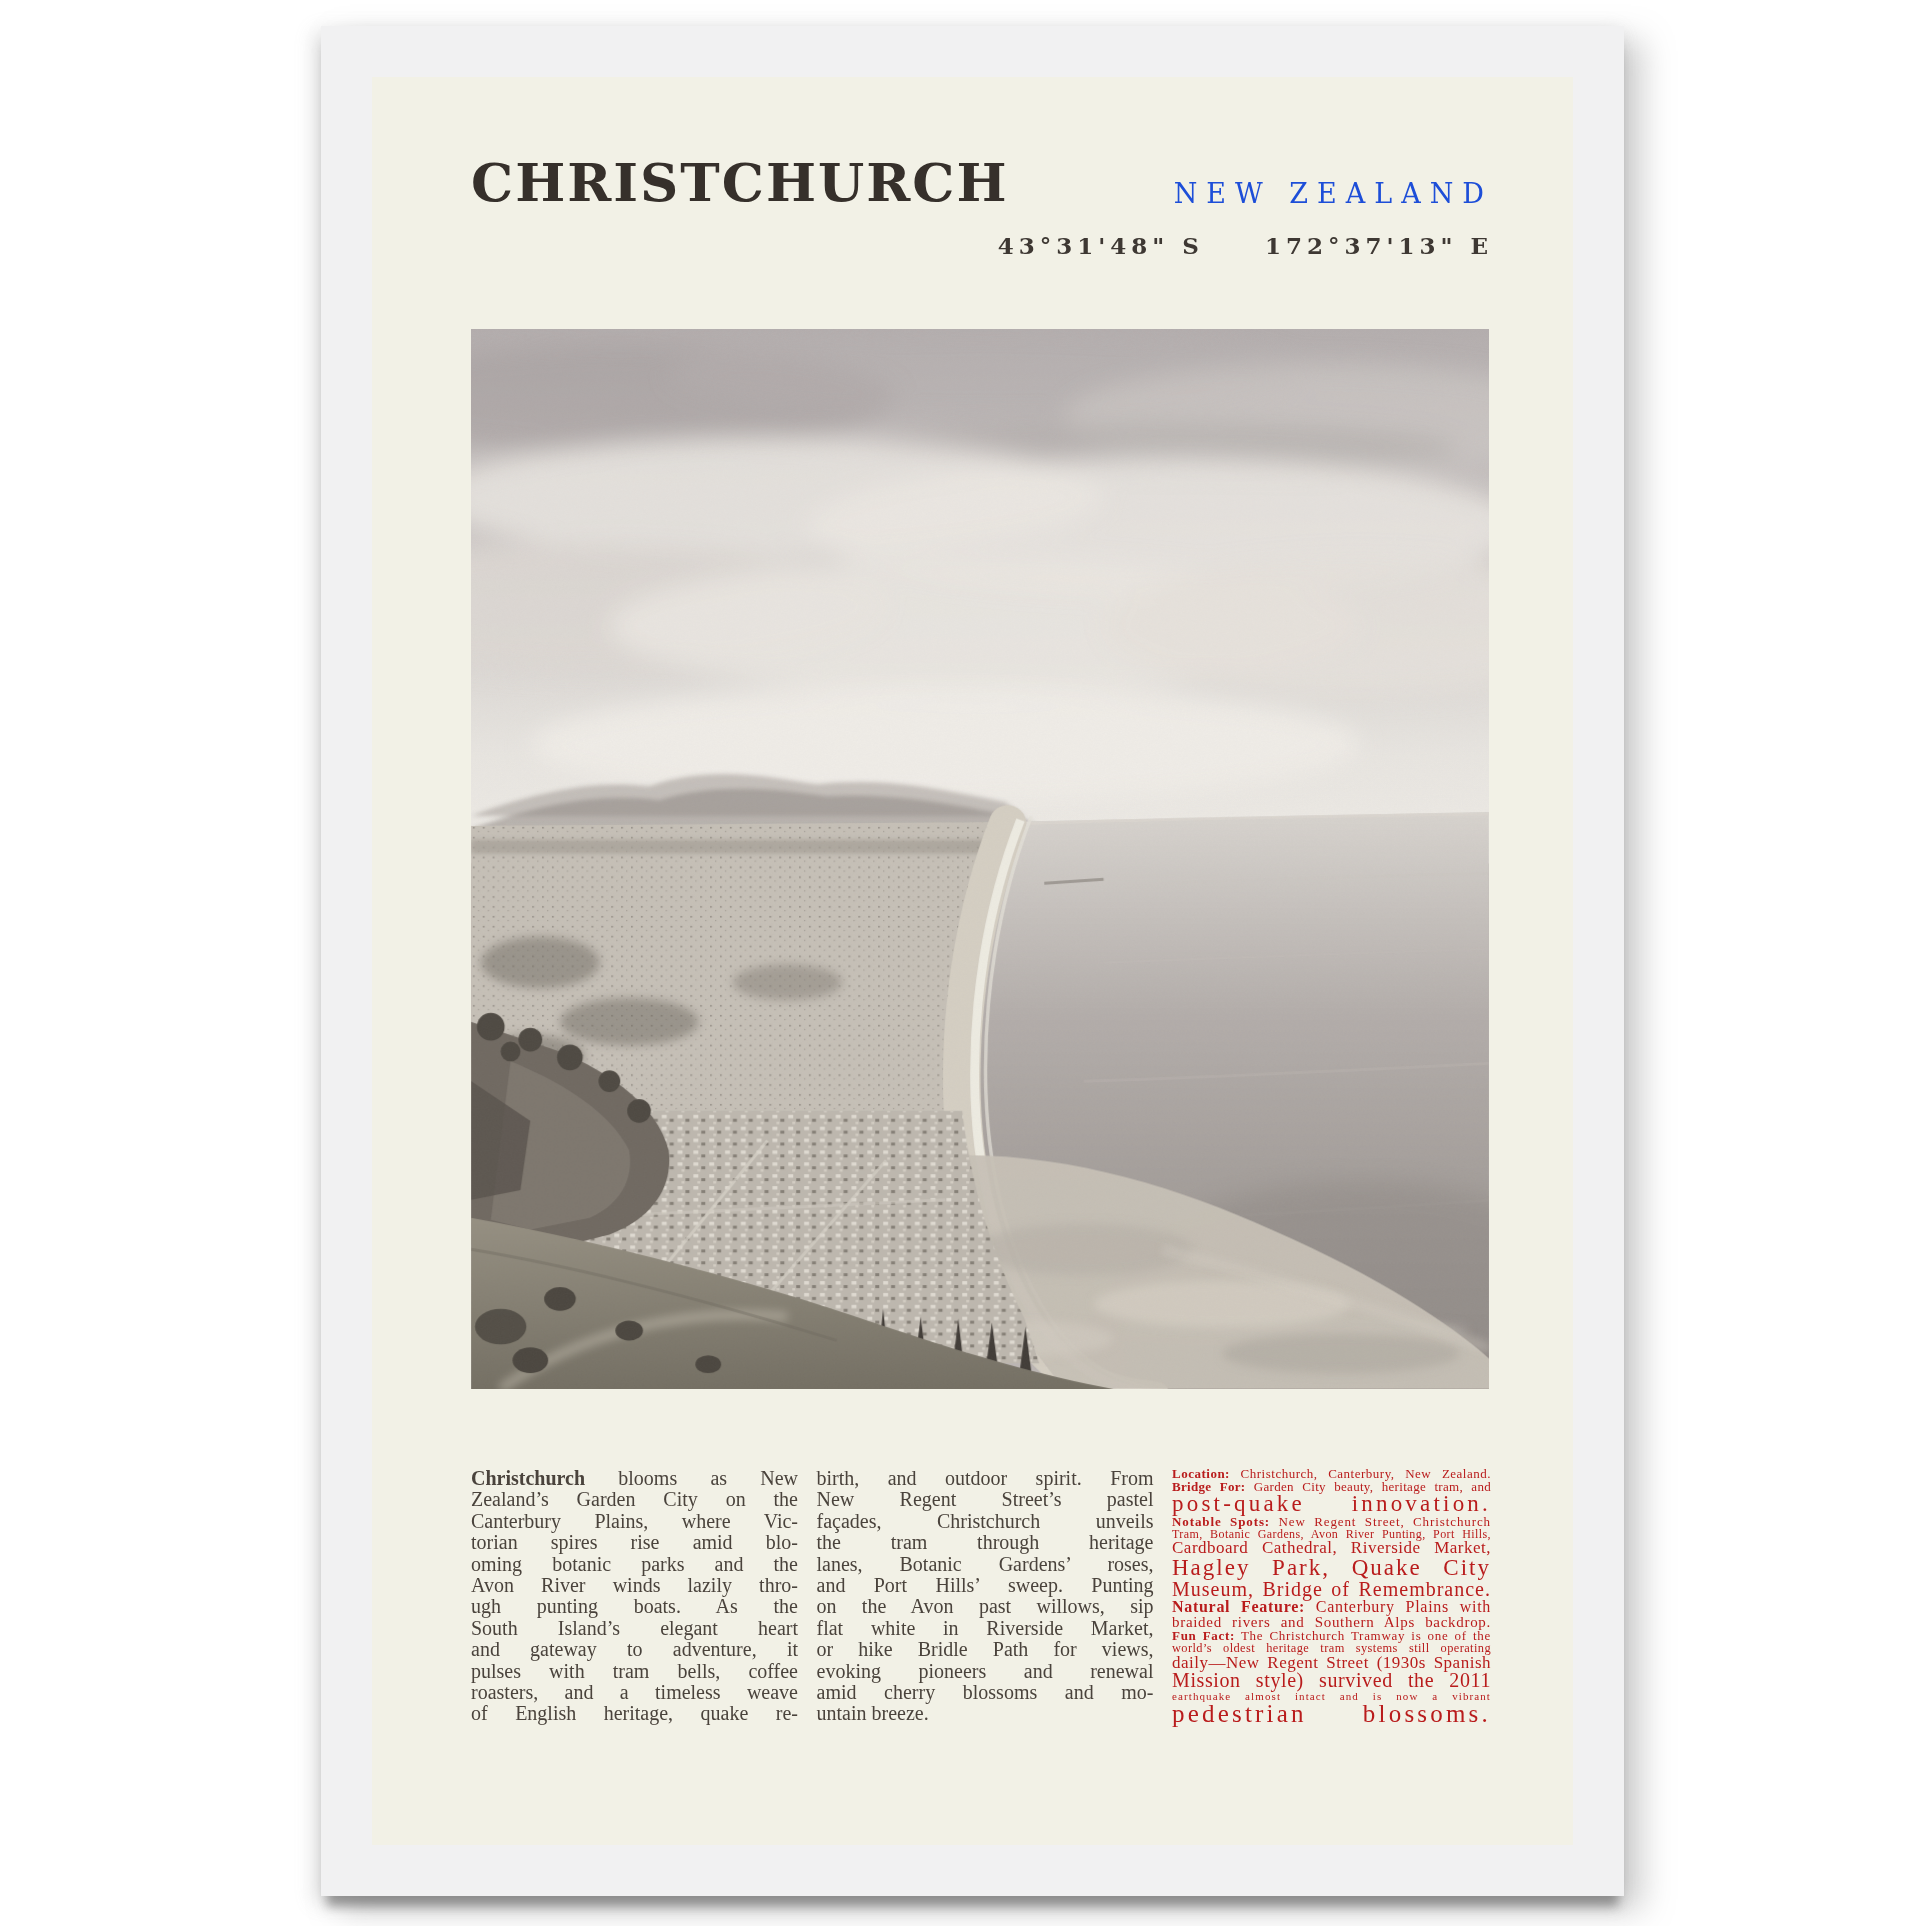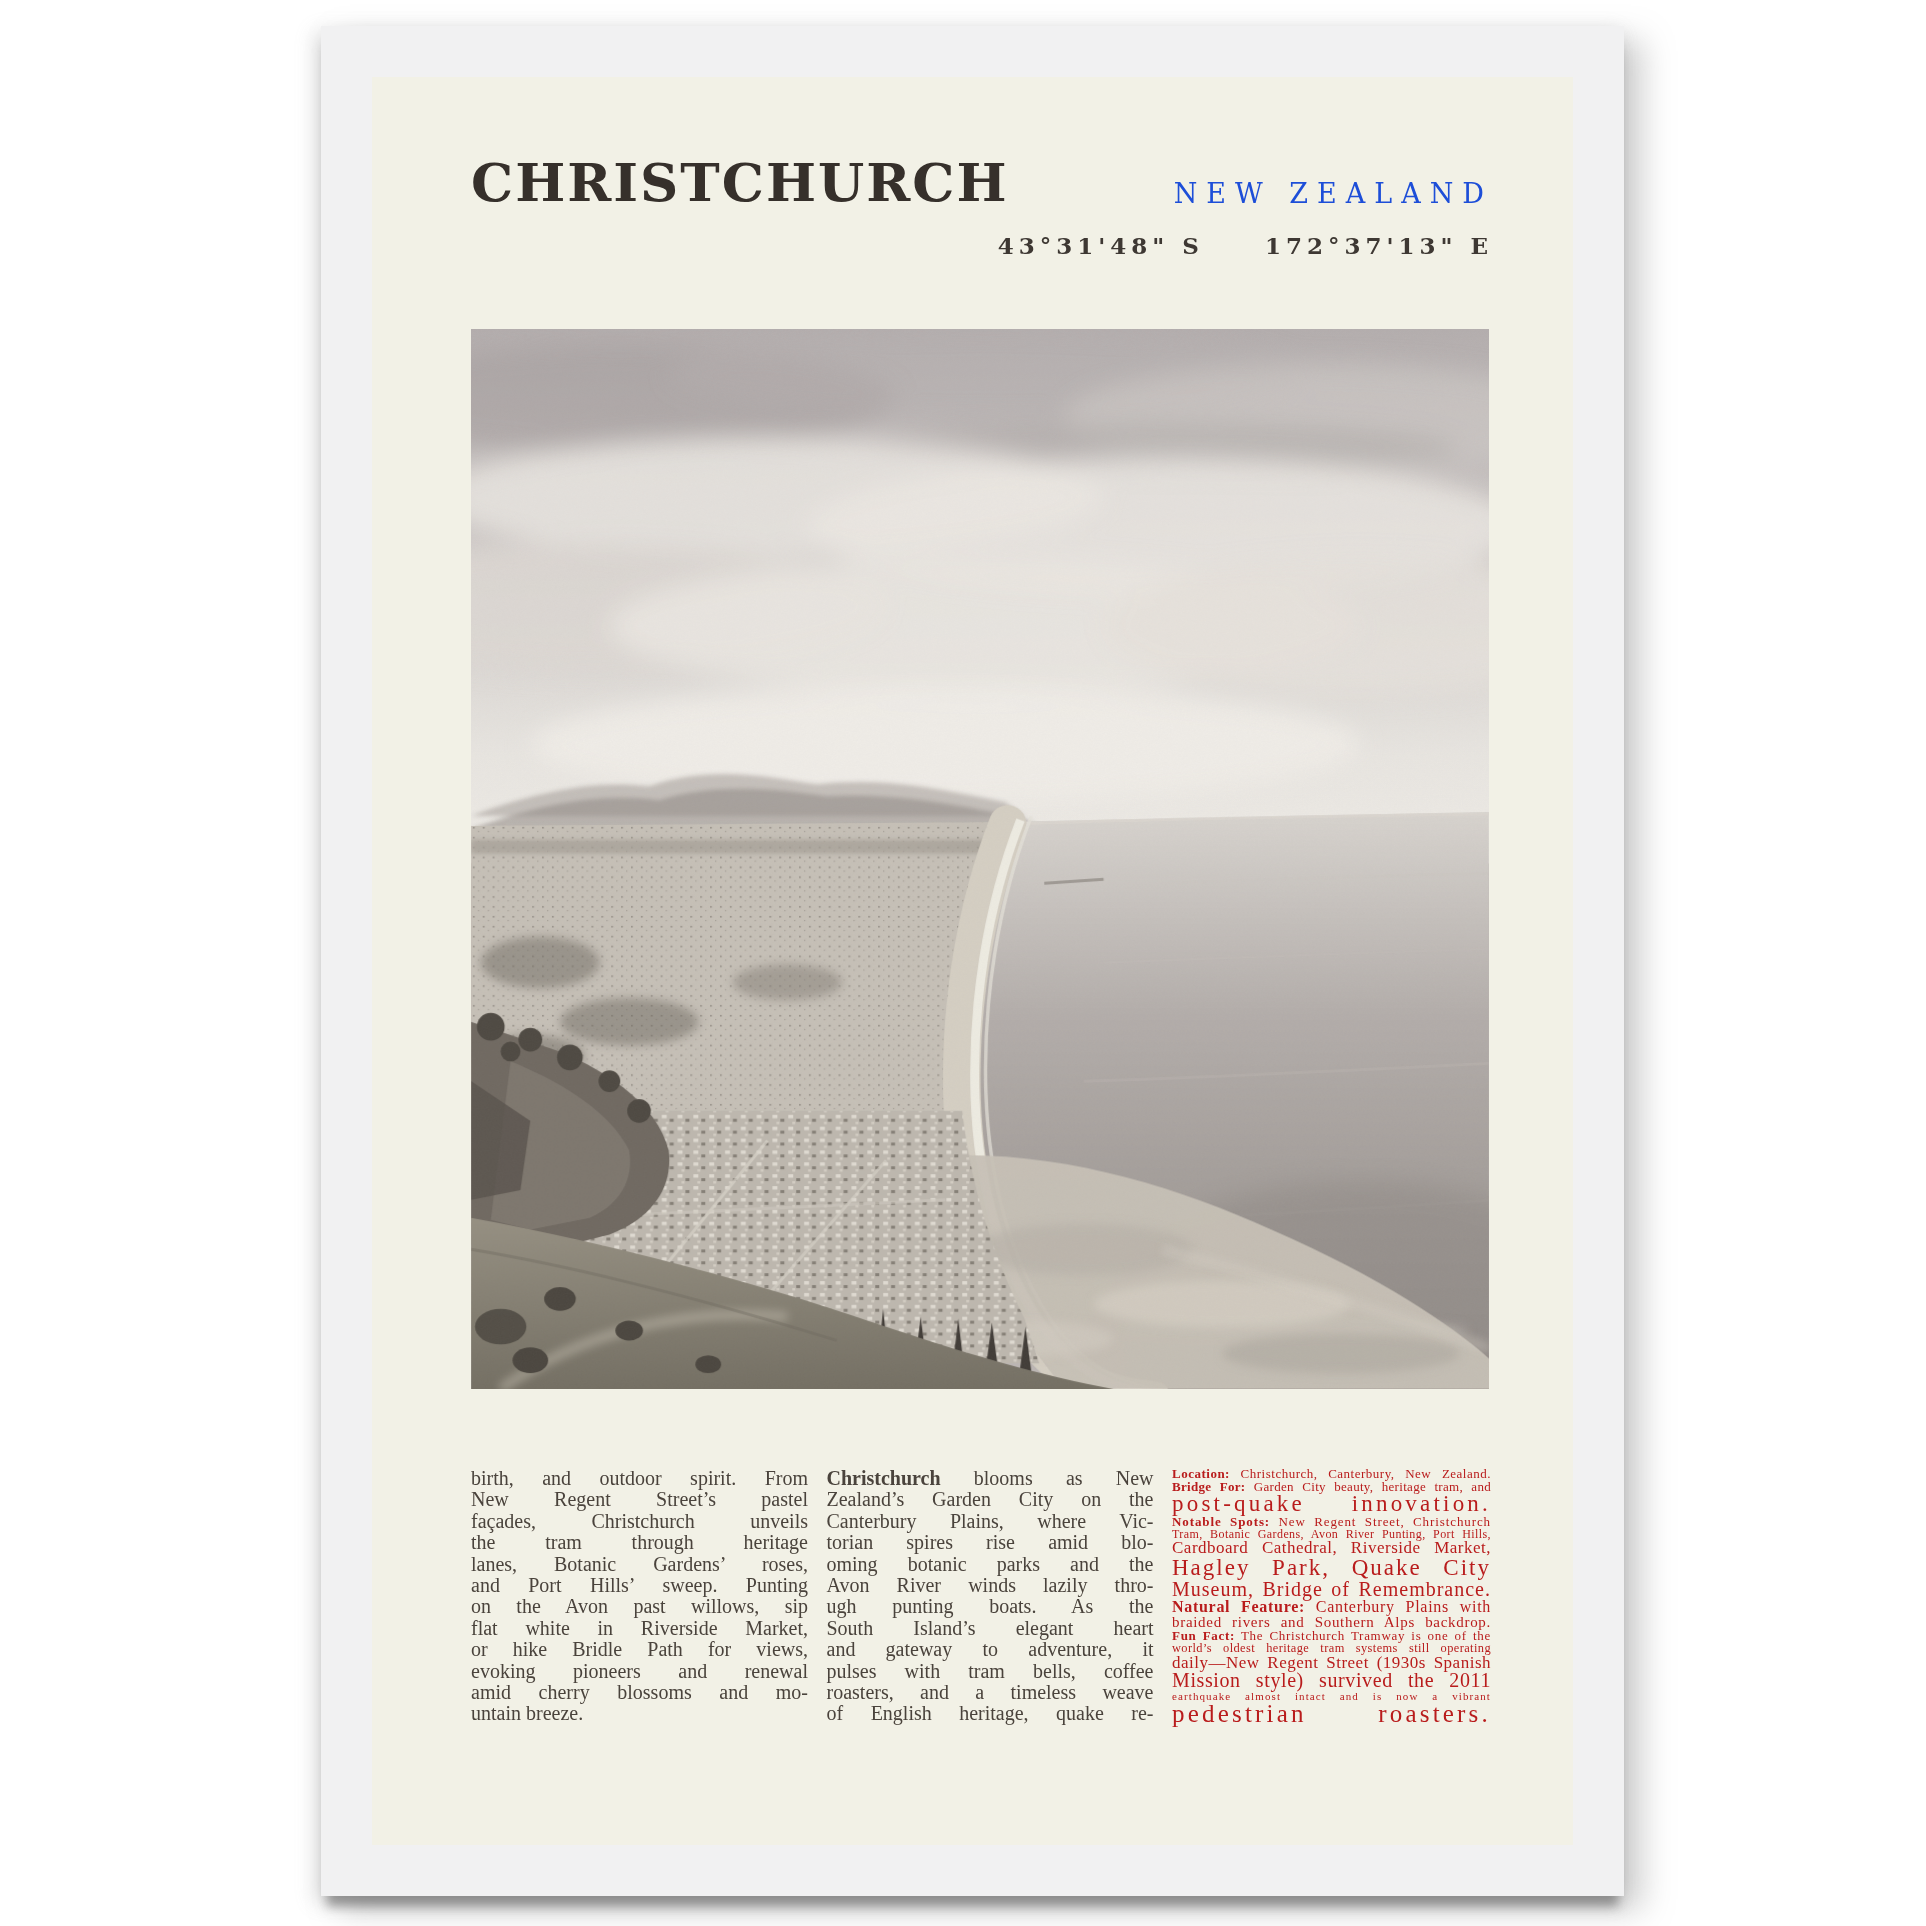--- a/index.html
+++ b/index.html
@@ -216,63 +216,63 @@
             <ellipse cx="30" cy="1008" rx="26" ry="18" opacity="0.85"></ellipse>
           </g>
           <path d="M0,930 C120,950 250,985 370,1022" stroke="#6b665c" stroke-width="3" fill="none" opacity="0.4"></path>
         </g>
 
         <rect x="0" y="0" width="1030" height="1071" filter="url(#grain)"></rect>
       </svg>
     </div>
 
     <div class="cols">
+      <div class="col col-1">
+          <div class="tline"><b>Christchurch</b> blooms as New</div>
+          <div class="tline">Zealand’s Garden City on the</div>
+          <div class="tline">Canterbury Plains, where Vic-</div>
+          <div class="tline">torian spires rise amid blo-</div>
+          <div class="tline">oming botanic parks and the</div>
+          <div class="tline">Avon River winds lazily thro-</div>
+          <div class="tline">ugh punting boats. As the</div>
+          <div class="tline">South Island’s elegant heart</div>
+          <div class="tline">and gateway to adventure, it</div>
+          <div class="tline">pulses with tram bells, coffee</div>
+          <div class="tline">roasters, and a timeless weave</div>
+          <div class="tline">of English heritage, quake re-</div>
+        </div>
       <div class="col col-2">
           <div class="tline">birth, and outdoor spirit. From</div>
           <div class="tline">New Regent Street’s pastel</div>
           <div class="tline">façades, Christchurch unveils</div>
           <div class="tline">the tram through heritage</div>
           <div class="tline">lanes, Botanic Gardens’ roses,</div>
           <div class="tline">and Port Hills’ sweep. Punting</div>
           <div class="tline">on the Avon past willows, sip</div>
           <div class="tline">flat white in Riverside Market,</div>
           <div class="tline">or hike Bridle Path for views,</div>
           <div class="tline">evoking pioneers and renewal</div>
           <div class="tline">amid cherry blossoms and mo-</div>
           <div class="tline end">untain breeze.</div>
-        </div>
-      <div class="col col-1">
-          <div class="tline"><b>Christchurch</b> blooms as New</div>
-          <div class="tline">Zealand’s Garden City on the</div>
-          <div class="tline">Canterbury Plains, where Vic-</div>
-          <div class="tline">torian spires rise amid blo-</div>
-          <div class="tline">oming botanic parks and the</div>
-          <div class="tline">Avon River winds lazily thro-</div>
-          <div class="tline">ugh punting boats. As the</div>
-          <div class="tline">South Island’s elegant heart</div>
-          <div class="tline">and gateway to adventure, it</div>
-          <div class="tline">pulses with tram bells, coffee</div>
-          <div class="tline">roasters, and a timeless weave</div>
-          <div class="tline">of English heritage, quake re-</div>
         </div>
       <div class="col col-3">
           <div class="tline" style="font-size: 13px; letter-spacing: 0.5px;"><b>Location:</b> Christchurch, Canterbury, New Zealand.</div>
           <div class="tline" style="font-size: 13px; letter-spacing: 0.3px;"><b>Bridge For:</b> Garden City beauty, heritage tram, and</div>
           <div class="tline" style="font-size: 23px; letter-spacing: 3.2px;">post-quake innovation.</div>
           <div class="tline" style="font-size: 13px; letter-spacing: 0.9px;"><b>Notable Spots:</b> New Regent Street, Christchurch</div>
           <div class="tline" style="font-size: 12px; letter-spacing: 0.4px;">Tram, Botanic Gardens, Avon River Punting, Port Hills,</div>
           <div class="tline" style="font-size: 17px; letter-spacing: 0.5px;">Cardboard Cathedral, Riverside Market,</div>
           <div class="tline" style="font-size: 23px; letter-spacing: 2px;">Hagley Park, Quake City</div>
           <div class="tline" style="font-size: 20px; letter-spacing: 1px;">Museum, Bridge of Remembrance.</div>
           <div class="tline" style="font-size: 16px; letter-spacing: 0.7px;"><b>Natural Feature:</b> Canterbury Plains with</div>
           <div class="tline" style="font-size: 15px; letter-spacing: 0.7px;">braided rivers and Southern Alps backdrop.</div>
           <div class="tline" style="font-size: 13px; letter-spacing: 0.7px;"><b>Fun Fact:</b> The Christchurch Tramway is one of the</div>
           <div class="tline" style="font-size: 12.4px; letter-spacing: 0.4px;">world’s oldest heritage tram systems still operating</div>
           <div class="tline" style="font-size: 17px; letter-spacing: 0.5px;">daily—New Regent Street (1930s Spanish</div>
           <div class="tline" style="font-size: 20px; letter-spacing: 0.6px;">Mission style) survived the 2011</div>
           <div class="tline" style="font-size: 11px; letter-spacing: 1.1px;">earthquake almost intact and is now a vibrant</div>
-          <div class="tline" style="font-size: 25px; letter-spacing: 3.2px;">pedestrian roasters.</div>
+          <div class="tline" style="font-size: 25px; letter-spacing: 3.2px;">pedestrian blossoms.</div>
         </div>
     </div>
 
   </div>
 </div>
 
 
 </body></html>

